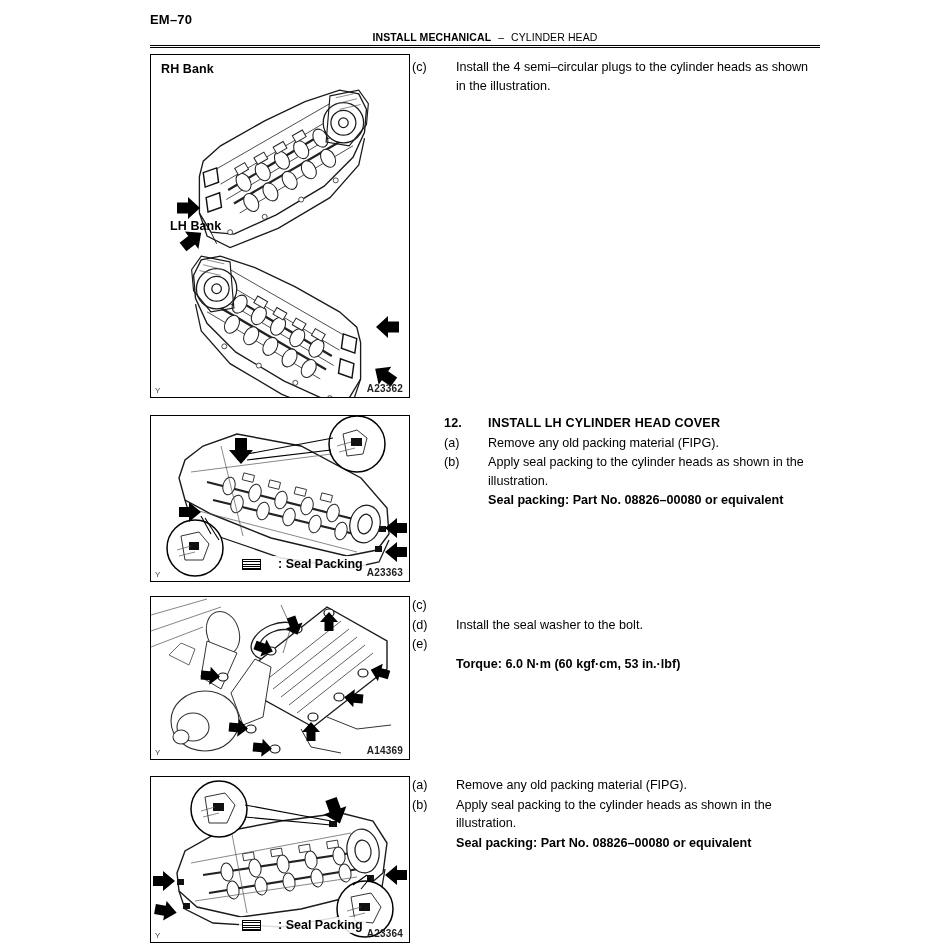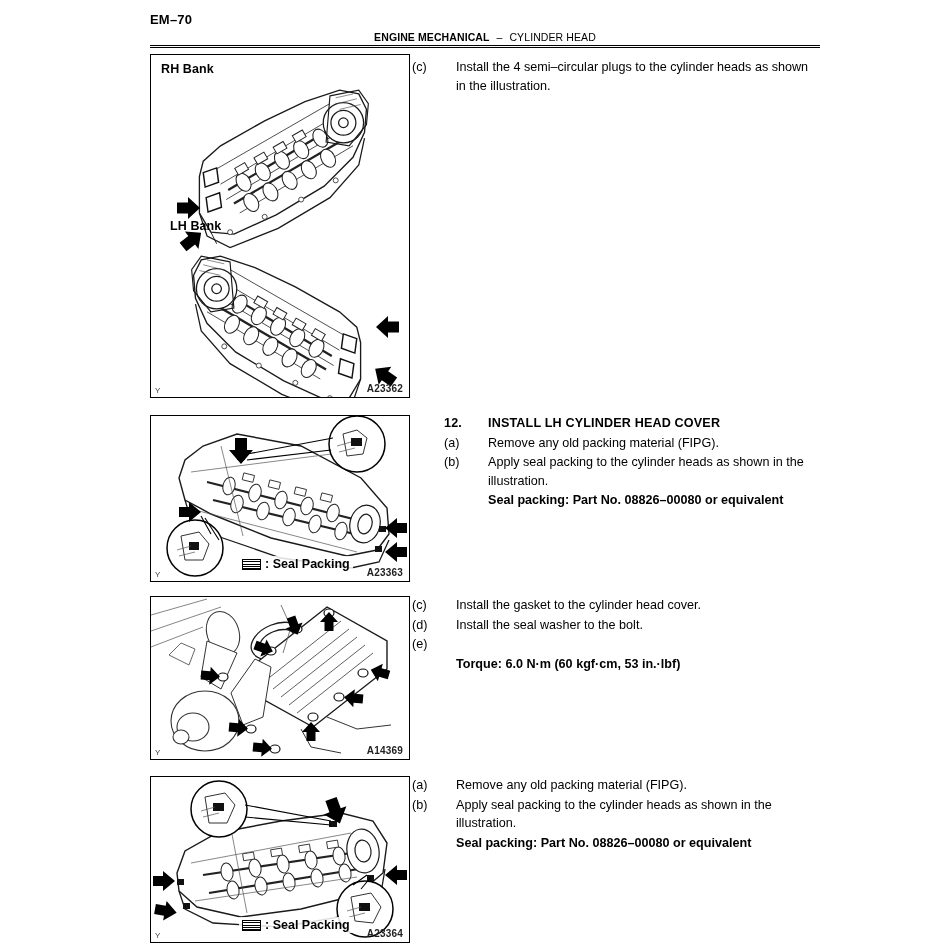--- a/index.html
+++ b/index.html
@@ -95,21 +95,21 @@
     left: 4px;
     bottom: 2px;
     font-size: 8px;
     color: #444;
     z-index: 6;
   }
   .legend {
     position: absolute;
     display: flex;
     align-items: center;
-    gap: 4px;
+    gap: 17px;
     z-index: 7;
     background: rgba(255,255,255,0.85);
     padding: 1px 3px;
   }
   .legend-swatch {
     width: 17px;
     height: 9px;
     border: 1.4px solid #000;
     background:
       repeating-linear-gradient(0deg,
@@ -152,21 +152,21 @@
   .cont { margin-left: 44px; font-size: 12.6px; line-height: 18.5px; }
 </style>
 </head>
 <body>
 
 <div class="page">
 
   <div class="page-number">EM–70</div>
 
   <div class="header-title">
-    <span class="hdr-main">ENGINE MECHANICAL</span><span class="hdr-dash">–</span><span class="hdr-sub">CYLINDER HEAD</span>
+    <span class="hdr-main">INSTALL MECHANICAL</span><span class="hdr-dash">–</span><span class="hdr-sub">CYLINDER HEAD</span>
   </div>
 
   <div class="header-rule"></div>
 
   <div class="figure" style="top:54px; width:258px; height:342px;">
 
     <div class="fig-label" style="left:10px; top:7px;">RH Bank</div>
     <div class="fig-label" style="left:10px; top:164px;padding-left:9px;">LH Bank</div>
 
     <svg class="svg-art" width="258" height="342" viewBox="0 0 258 342">
@@ -536,21 +536,20 @@
     <div class="trow">
       <div class="tmark">(b)</div>
       <div class="ttext">Apply seal packing to the cylinder heads as shown in the illustration.</div>
     </div>
     <div class="cont bold">Seal packing: Part No. 08826–00080 or equivalent</div>
   </div>
 
   <div class="textblock" style="top:596px;">
     <div class="trow">
       <div class="tmark">(c)</div>
-      <div class="ttext">Install the gasket to the cylinder head cover.</div>
     </div>
     <div class="trow">
       <div class="tmark">(d)</div>
       <div class="ttext">Install the seal washer to the bolt.</div>
     </div>
     <div class="trow">
       <div class="tmark">(e)</div>
     </div>
     <div class="cont bold">Torque: 6.0 N·m (60 kgf·cm, 53 in.·lbf)</div>
   </div>

